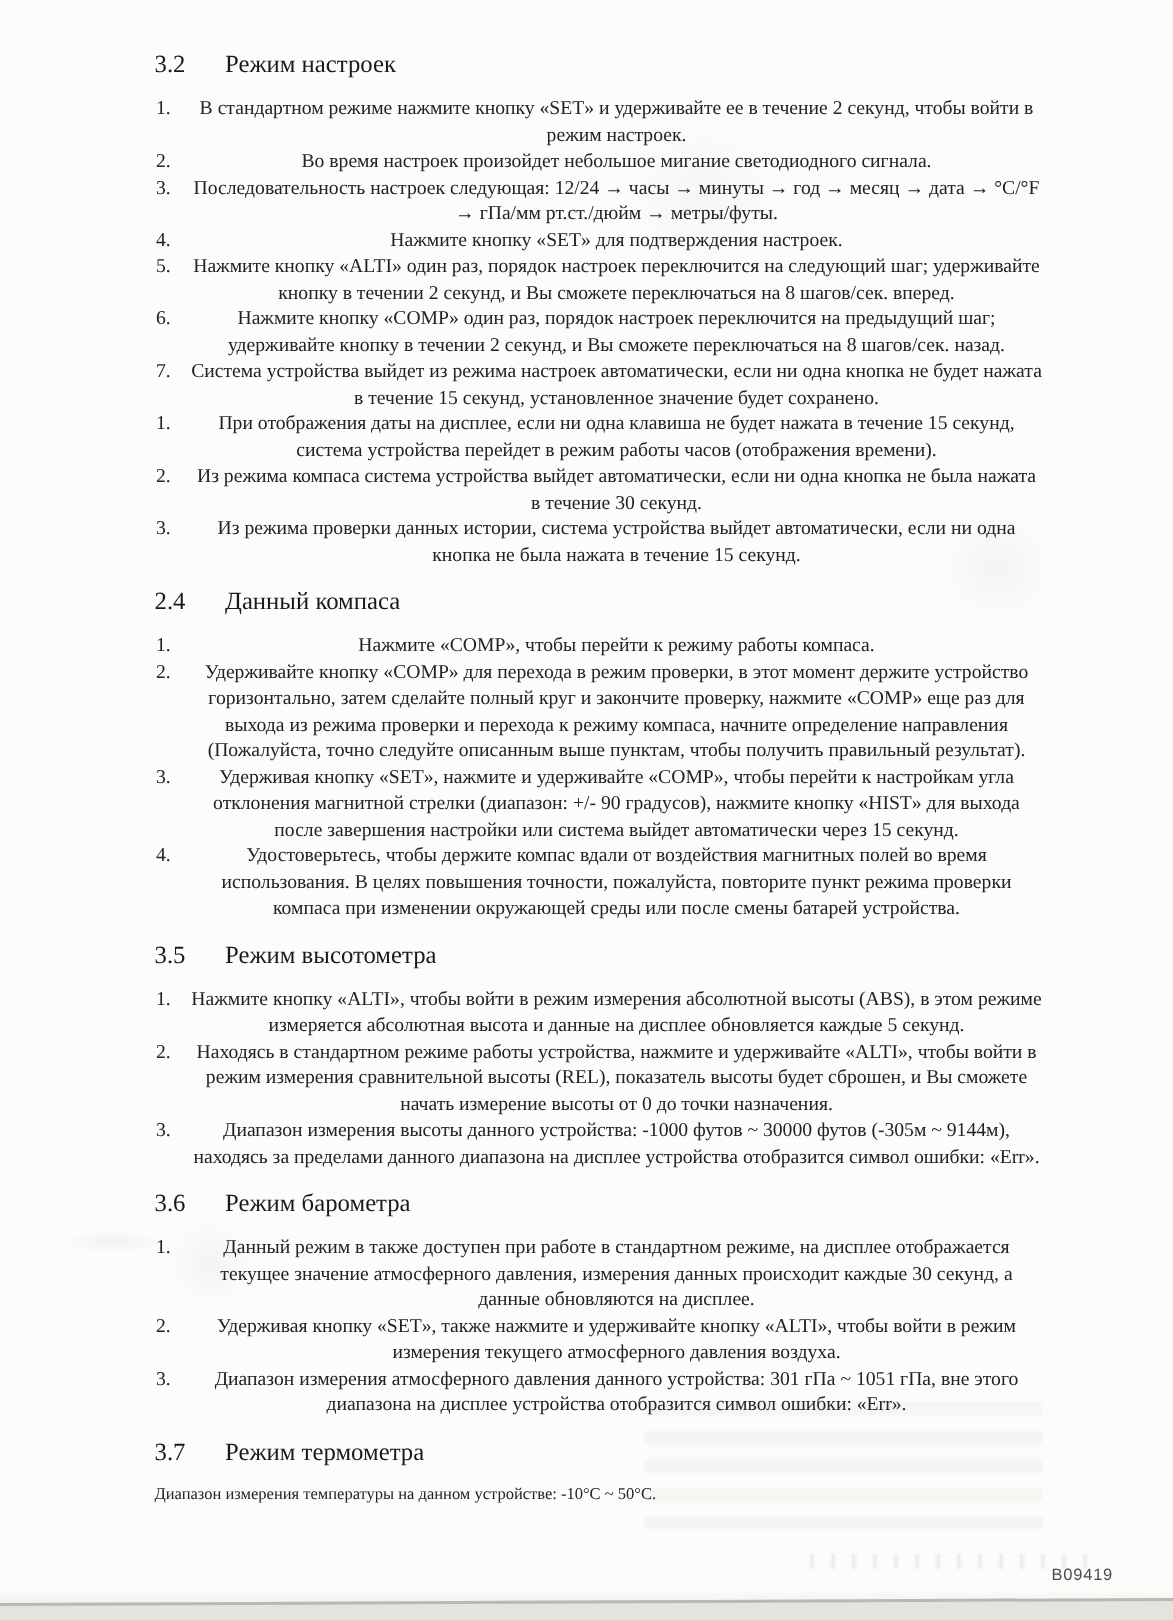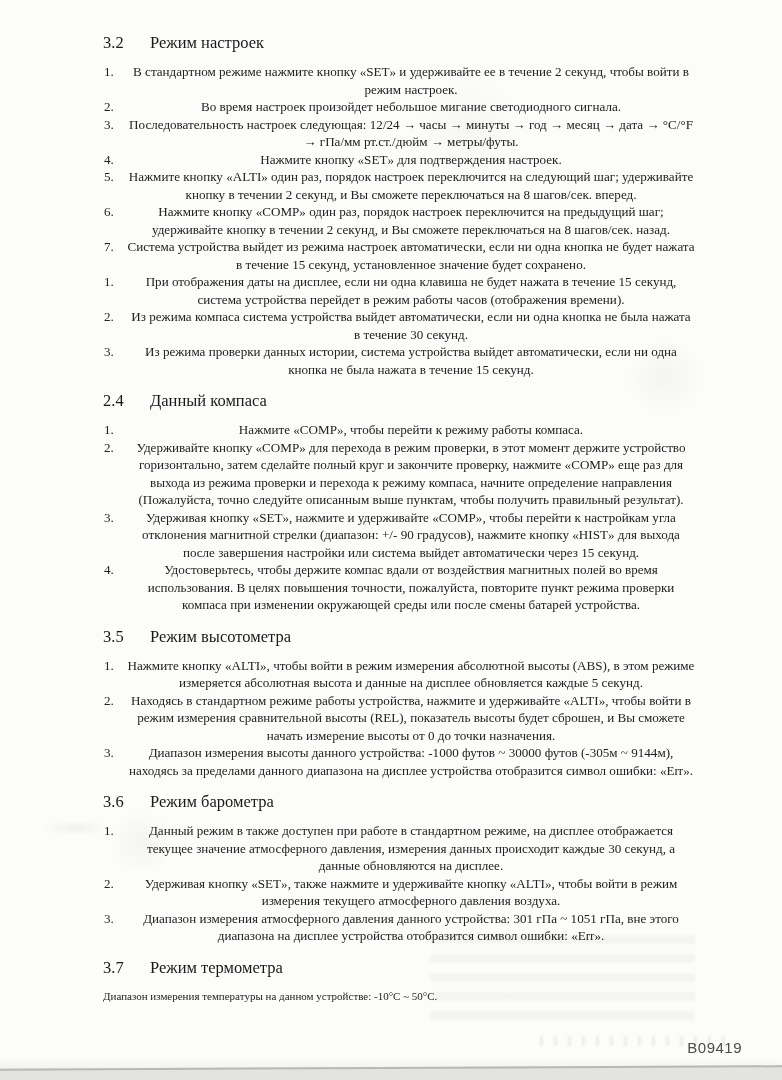--- a/index.html
+++ b/index.html
@@ -57,21 +57,21 @@
   .para {
     margin: 0;
     font-size: 11px;
     line-height: 17.5px;
     color: #222;
   }
   .footer-code {
     position: absolute;
     right: 40px; bottom: 24px;
     font-family: "Liberation Sans", "DejaVu Sans", sans-serif;
-    font-size: 15px;
+    font-size: 11px;
     letter-spacing: 0.5px;
     color: #4c4c4c;
   }
   
   .ghost-text {
     position: absolute;
     left: 430px; top: 935px;
     width: 265px; height: 85px;
     background: repeating-linear-gradient(
       180deg,

